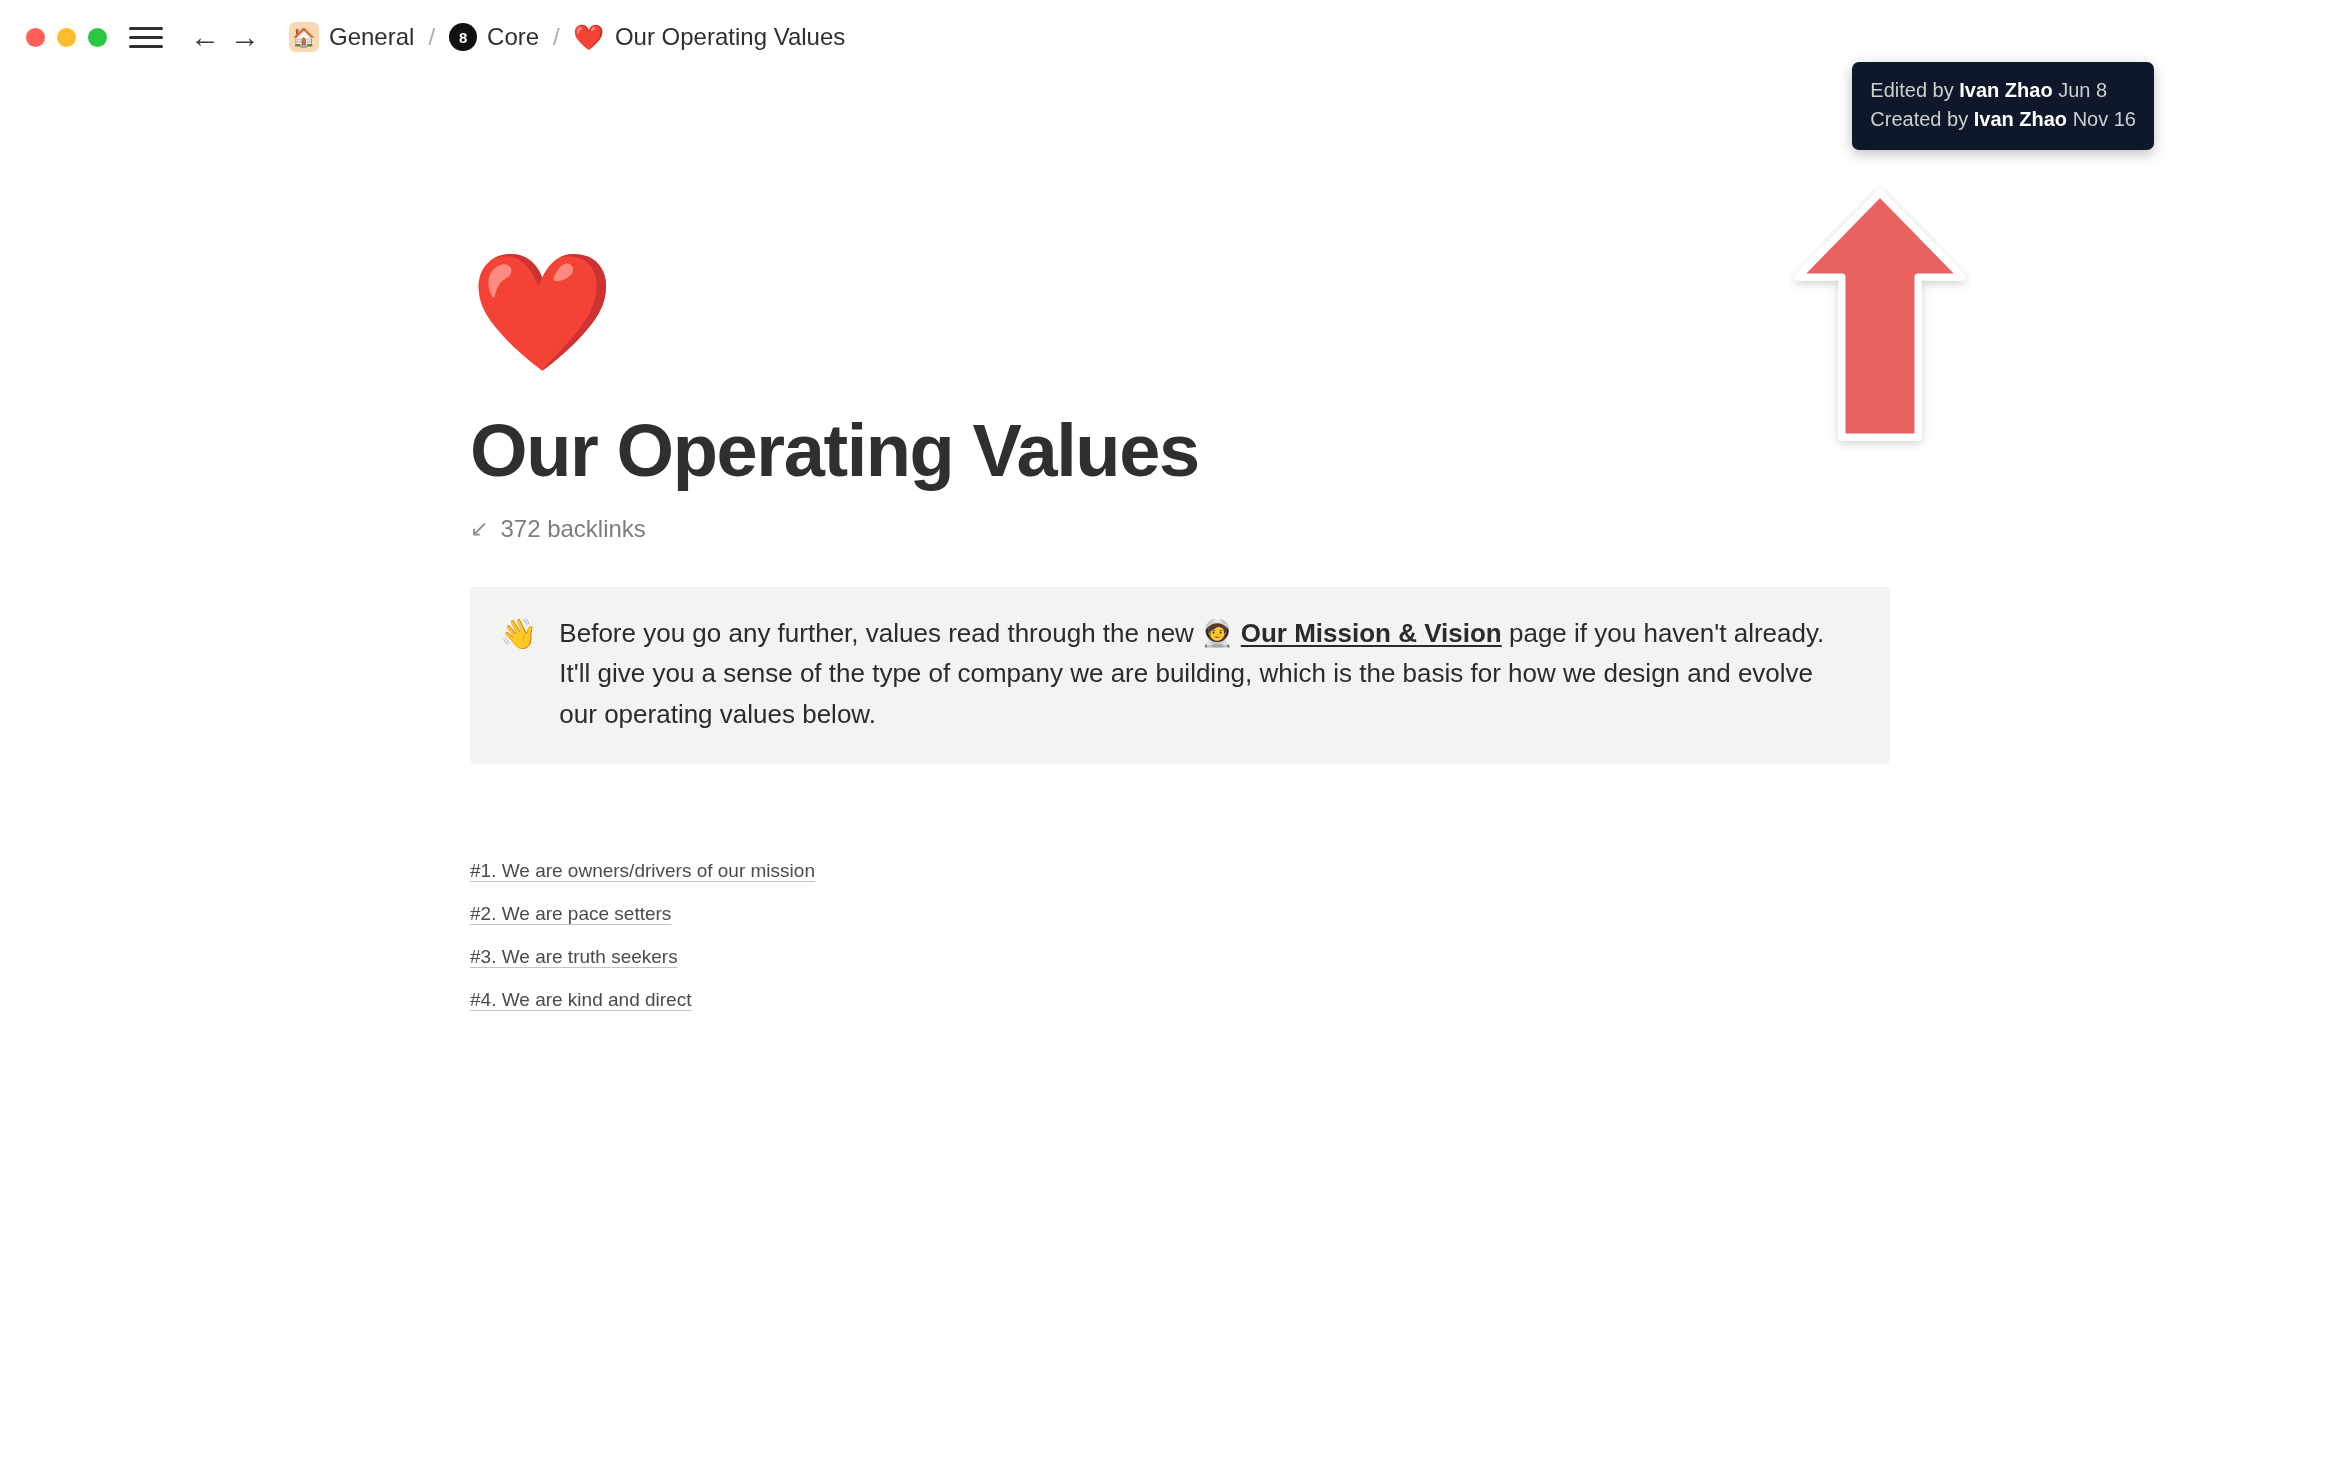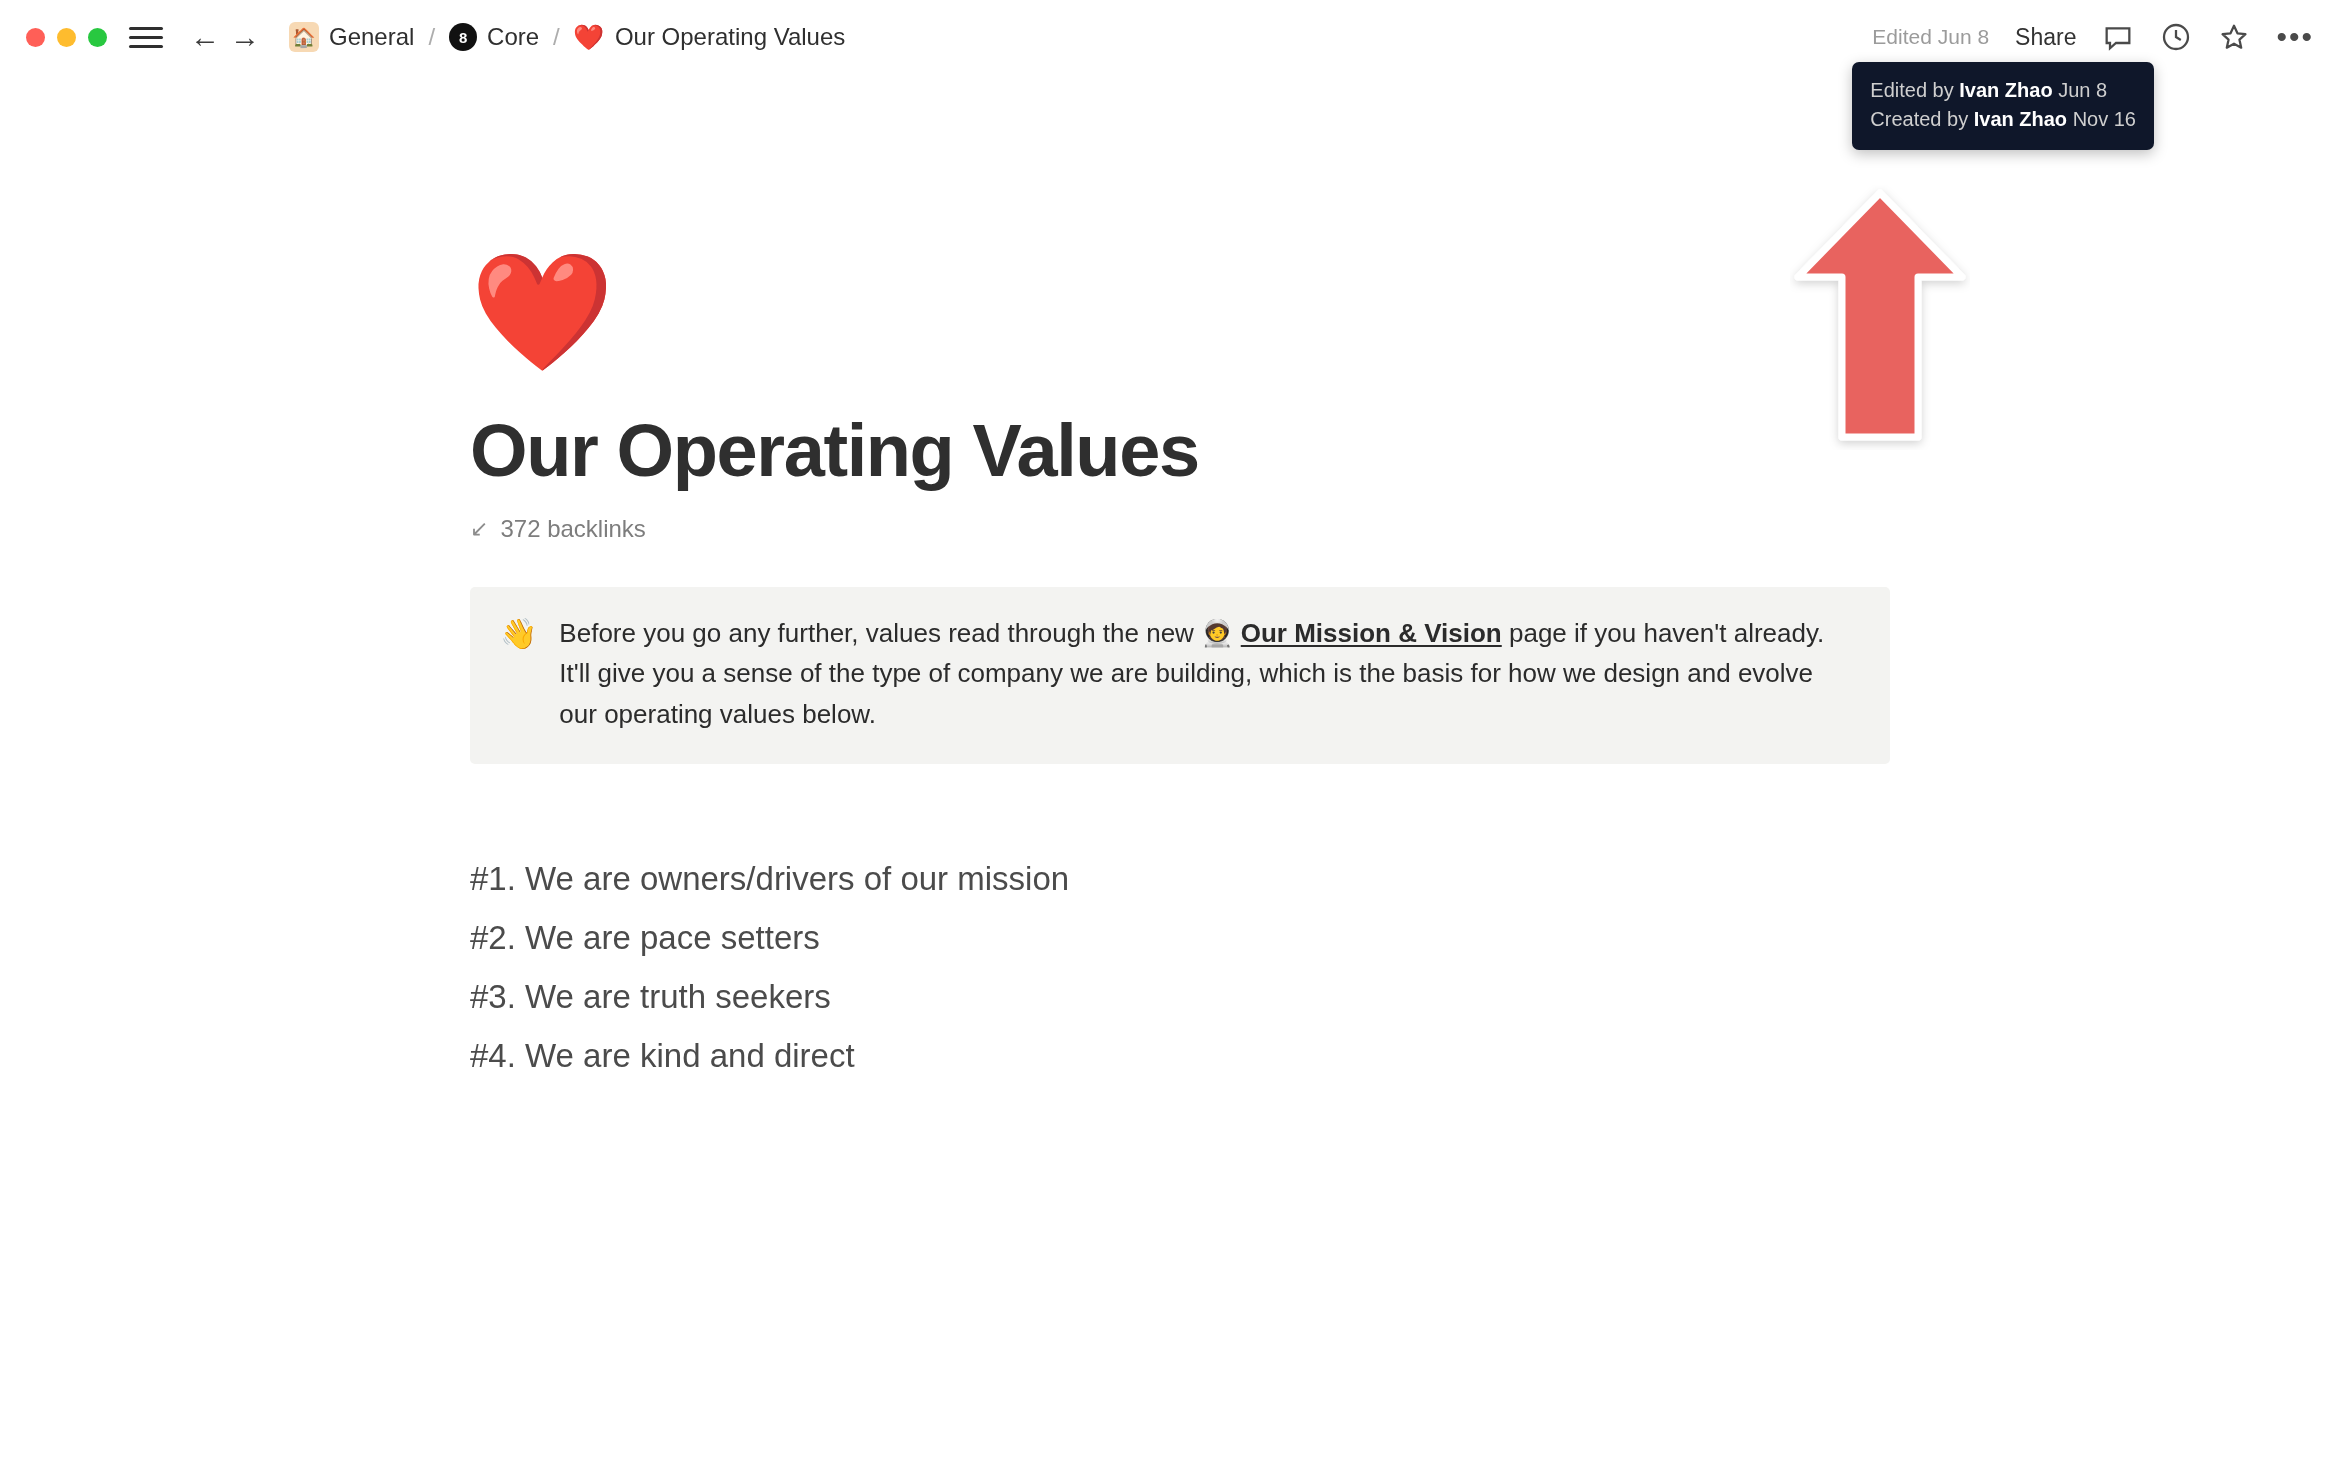--- a/index.html
+++ b/index.html
@@ -196,22 +196,23 @@
     text-underline-offset: 3px;
     cursor: pointer;
   }
   .inline-emoji { font-size: 26px; }
 
   .links-block {
     margin-top: 96px;
   }
   .page-link {
     display: block;
-    font-size: 33px;
+    font-size: 19px;
     color: #4b4b4b;
+    text-decoration: underline;
     text-underline-offset: 4px;
     text-decoration-color: #c4c4c4;
     margin-bottom: 21px;
     width: fit-content;
     cursor: pointer;
   }
 </style>
 </head>
 <body>
 
@@ -242,45 +243,20 @@
       <span class="eight-ball">8</span>
       <span>Core</span>
     </div>
     <span class="crumb-sep">/</span>
     <div class="crumb">
       <span class="emoji">❤️</span>
       <span>Our Operating Values</span>
     </div>
   </div>
 
-  <div class="titlebar-right">
-    <div class="edited-label">Edited Jun 8</div>
-    <div class="share-label">Share</div>
-
-    <div class="ticon">
-      <svg width="32" height="32" viewBox="0 0 24 24" fill="none" stroke="#4a4a4a" stroke-width="1.7">
-        <path d="M3.5 5.5h17v11h-10l-4.5 4v-4h-2.5z"></path>
-      </svg>
-    </div>
-
-    <div class="ticon">
-      <svg width="32" height="32" viewBox="0 0 24 24" fill="none" stroke="#4a4a4a" stroke-width="1.7">
-        <circle cx="12" cy="12" r="9"></circle>
-        <path d="M12 6.8V12l3.6 2.2"></path>
-      </svg>
-    </div>
-
-    <div class="ticon">
-      <svg width="32" height="32" viewBox="0 0 24 24" fill="none" stroke="#4a4a4a" stroke-width="1.7" stroke-linejoin="round">
-        <path d="M12 3.6l2.6 5.6 6 .7-4.5 4.1 1.3 6-5.4-3-5.4 3 1.3-6L3.4 9.9l6-.7z"></path>
-      </svg>
-    </div>
-
-    <div class="dots">•••</div>
-  </div>
 
   <div class="tooltip">
     <div>
       <span>Edited by</span>
       <b>Ivan Zhao</b>
       <span>Jun 8</span>
     </div>
     <div>
       <span>Created by</span>
       <b>Ivan Zhao</b>

